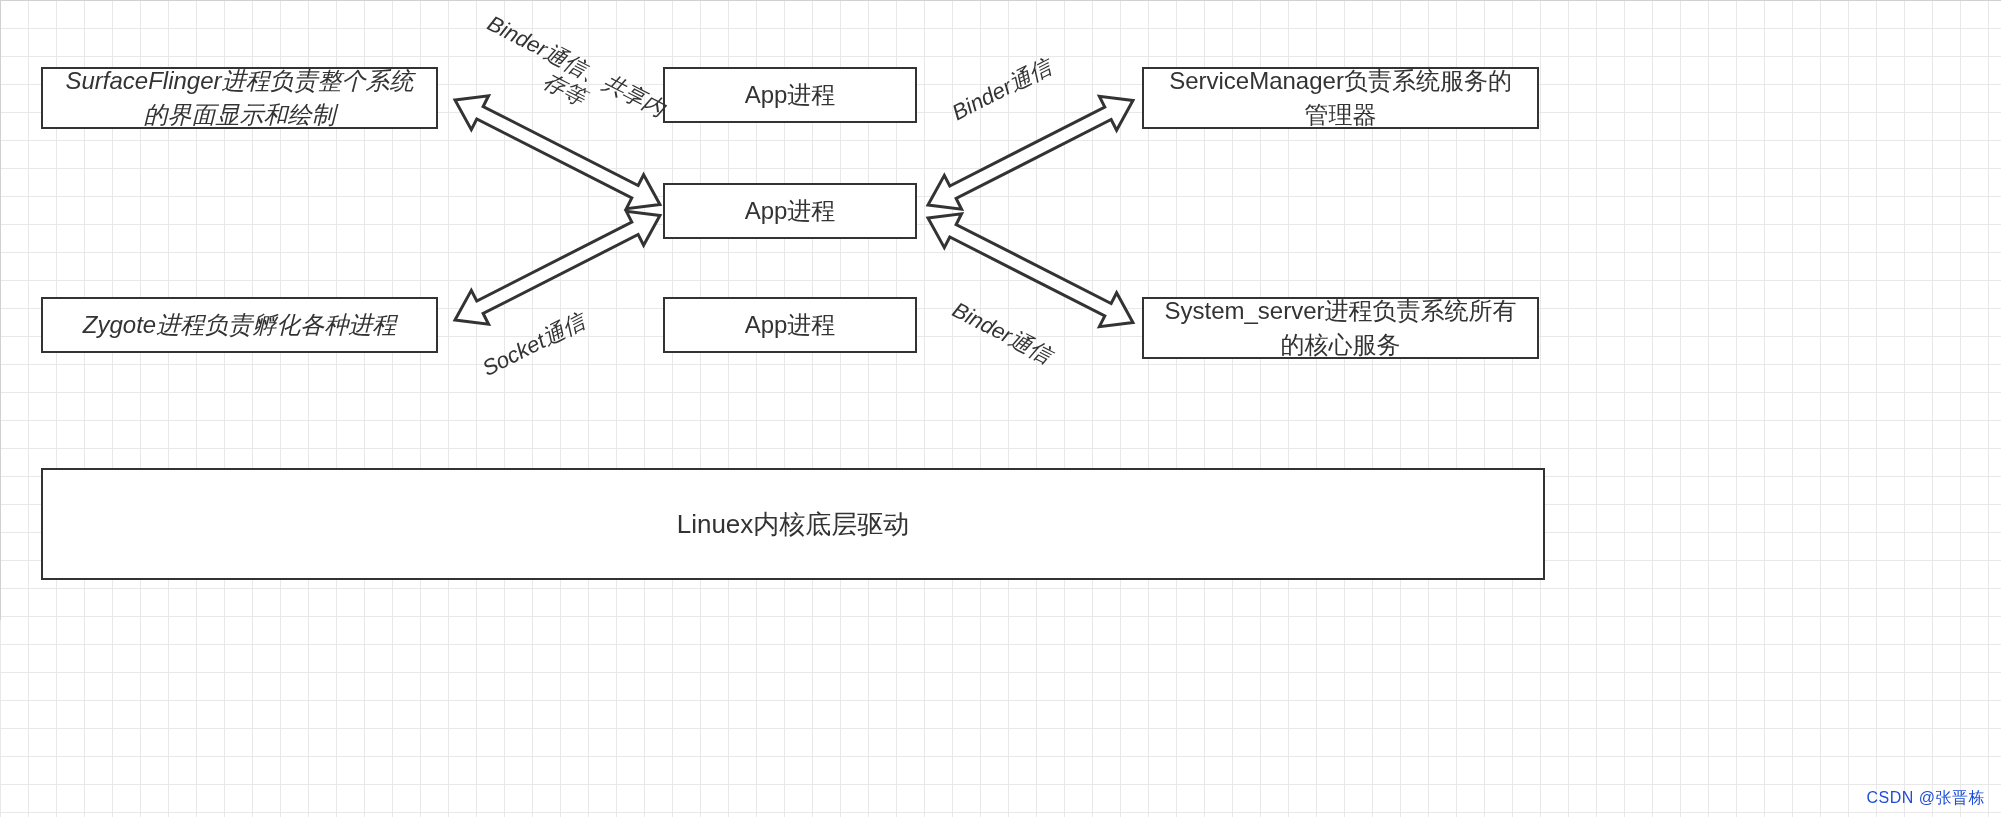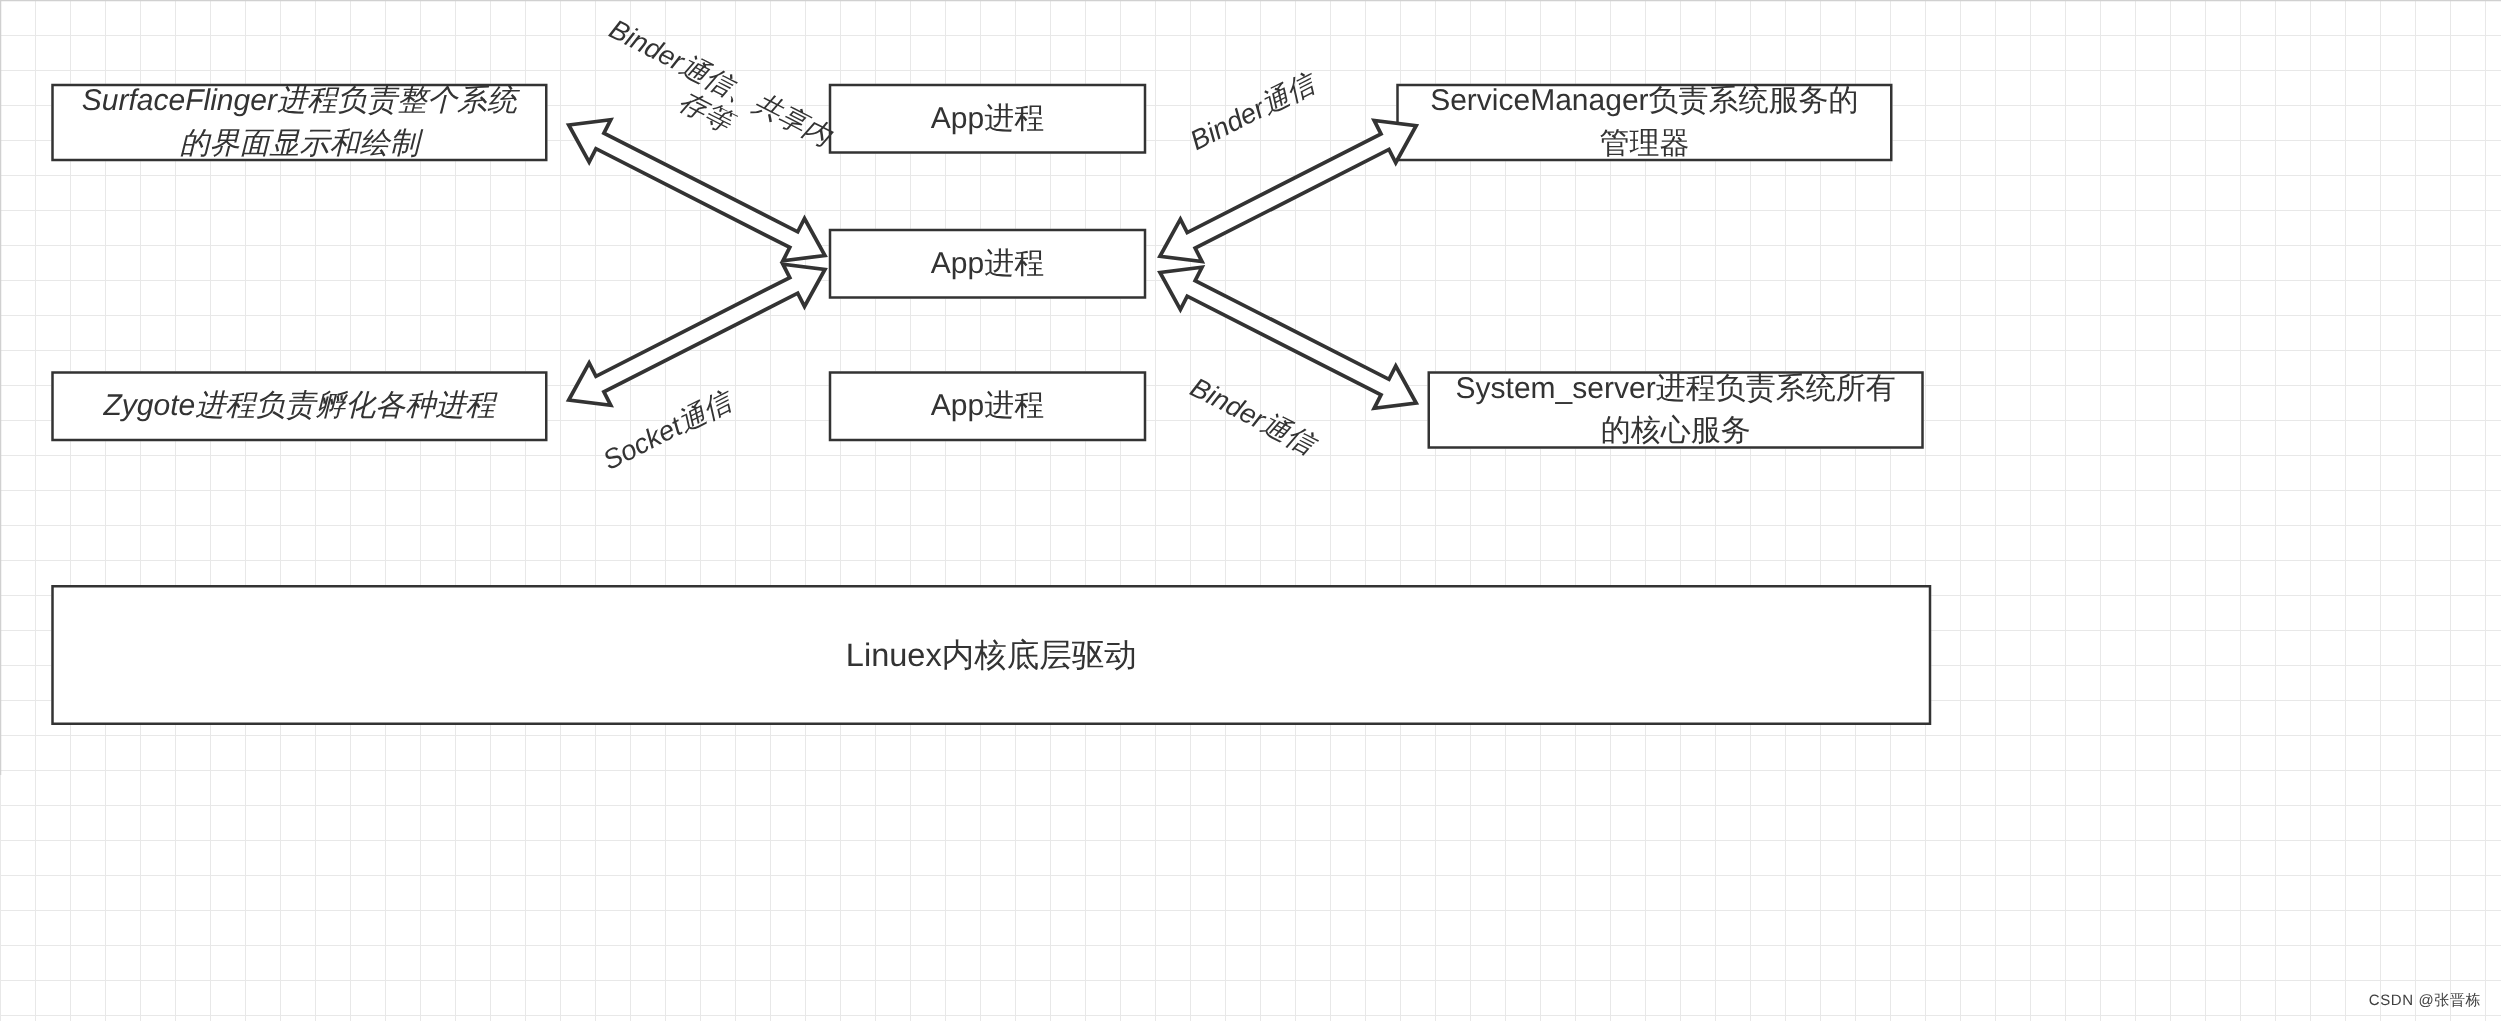--- a/index.html
+++ b/index.html
@@ -36,22 +36,22 @@
       transform-origin: center center;
     }
     svg.connector {
       position: absolute;
       overflow: visible;
     }
     .watermark {
       position: absolute;
       right: 16px;
       bottom: 8px;
-      font-size: 12px;
-      color: #404040;
+      font-size: 16px;
+      color: #1d4ed8;
       letter-spacing: 0.5px;
     }
     .outer-frame {
       position:absolute;
       left:0; top:0;
       width:2001px; height:620px;
       border-top:1px solid #d0d0d0;
       border-left:1px solid #d0d0d0;
     }
   </style>
@@ -63,21 +63,21 @@
 <div class="node" style="left:41px; top:67px; width:397px; height:62px;font-style:italic;">SurfaceFlinger进程负责整个系统的界面显示和绘制</div>
 
 <div class="node" style="left:41px; top:297px; width:397px; height:56px;font-style:italic;">Zygote进程负责孵化各种进程</div>
 
 <div class="node" style="left:663px; top:67px; width:254px; height:56px;">App进程</div>
 
 <div class="node" style="left:663px; top:183px; width:254px; height:56px;">App进程</div>
 
 <div class="node" style="left:663px; top:297px; width:254px; height:56px;">App进程</div>
 
-<div class="node" style="left:1117px; top:67px; width:397px; height:62px;">ServiceManager负责系统服务的管理器</div>
+<div class="node" style="left:1142px; top:67px; width:397px; height:62px;">ServiceManager负责系统服务的管理器</div>
 
 <div class="node" style="left:1142px; top:297px; width:397px; height:62px;">System_server进程负责系统所有的核心服务</div>
 
 <div class="node" style="left:41px; top:468px; width:1504px; height:112px; font-size:26px;text-align:right;">Linuex内核底层驱动</div>
 
 <svg class="connector" style="left:0;top:0;" width="2001" height="817">
   <defs>
     
   </defs>
 

